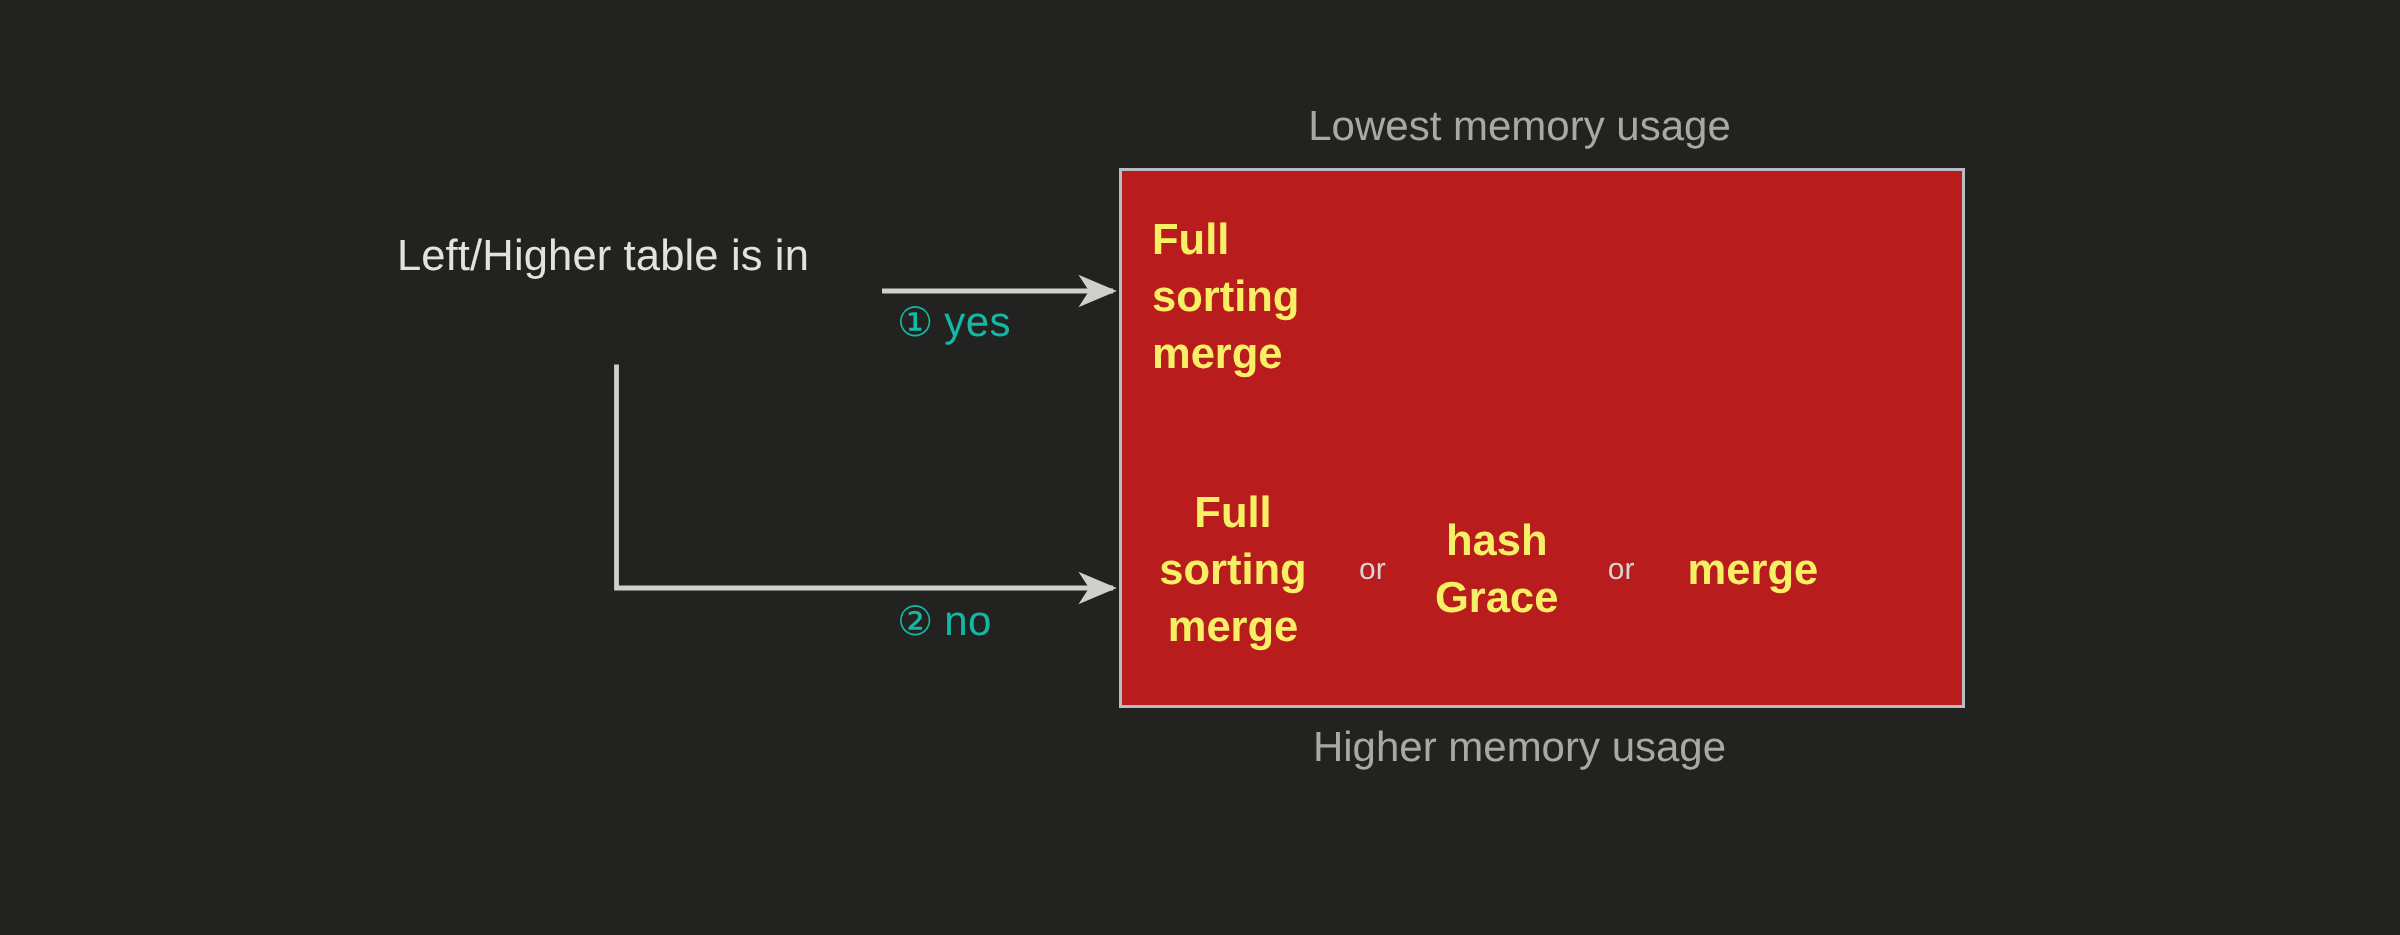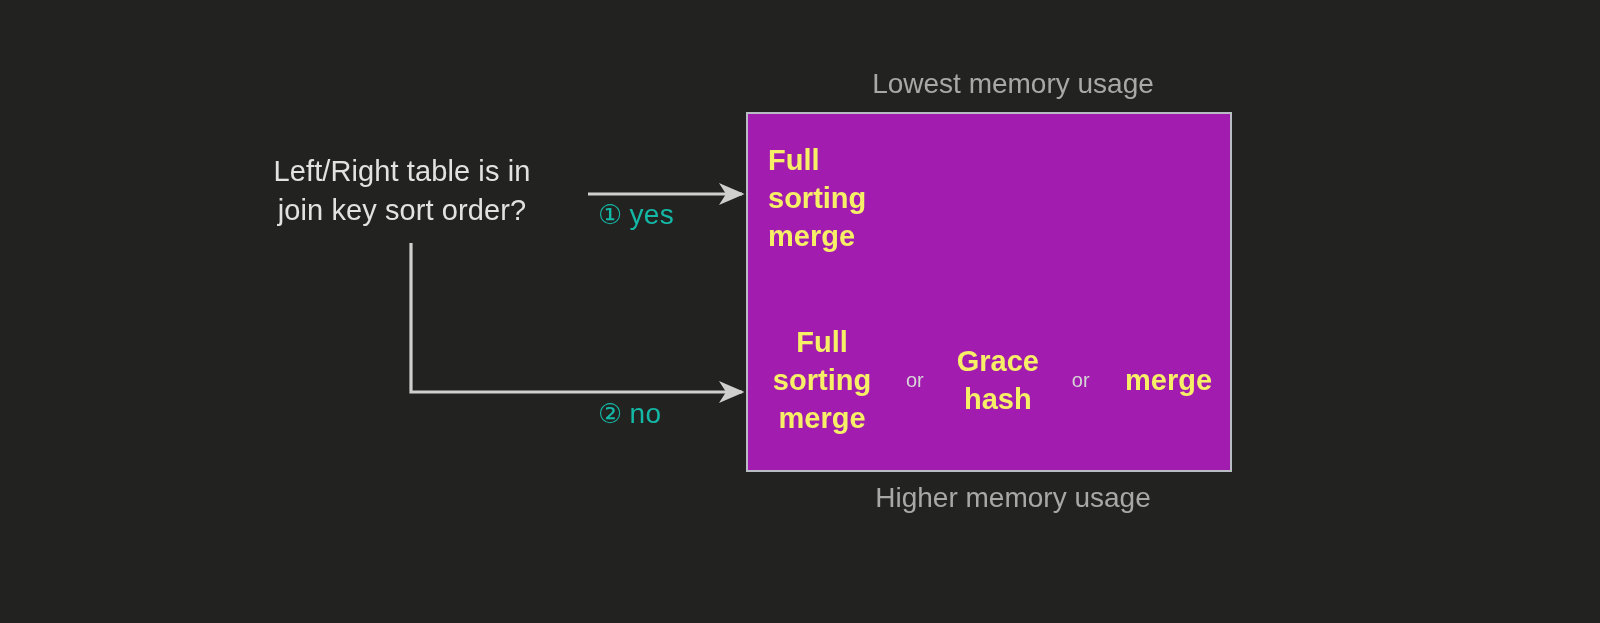--- a/index.html
+++ b/index.html
@@ -66,23 +66,23 @@
     left: 746px;
   }
   #caption-top    { top: 68px; }
   #caption-bottom { top: 482px; }
 
   
   #strategy-box {
     position: absolute;
     left: 746px;
     top: 112px;
-    width: 486px;
+    width: 564px;
     height: 360px;
-    background: #a21caf;
+    background: #b91c1c;
     border: 2px solid #b9bcc2;
     box-sizing: border-box;
   }
 
   .strategy-row {
     position: absolute;
     display: flex;
     align-items: center;
     left: 0;
     width: 533px;
@@ -116,22 +116,21 @@
   #opt-unsorted-0 { width: 132px; }
   #opt-unsorted-1 { width: 112px; }
   #opt-unsorted-2 { width: 122px; }
 </style>
 </head>
 <body>
 
 <div id="canvas">
 
   <div id="question">
-    <span class="qline">Left/Right table is in</span>
-    <span class="qline">join key sort order?</span>
+    <span class="qline">Left/Higher table is in</span>
   </div>
 
   <svg id="connectors" viewBox="0 0 1600 623" width="1600" height="623">
     <defs>
       <marker id="arrowhead" markerWidth="9" markerHeight="9" refX="7.6" refY="4" orient="auto" markerUnits="strokeWidth">
         <path d="M0.4,0.6 L8.4,4 L0.4,7.4 L2.6,4 Z" fill="#cfcfcd"></path>
       </marker>
     </defs>
 
     <line x1="588" y1="194" x2="742" y2="194" stroke="#cfcfcd" stroke-width="3.2" marker-end="url(#arrowhead)"></line>
@@ -160,22 +159,22 @@
     </div>
 
     <div class="strategy-row" id="row-unsorted">
       <div class="strategy-option" id="opt-unsorted-0">
         <span class="optline">Full</span>
         <span class="optline">sorting</span>
         <span class="optline">merge</span>
       </div>
       <span class="or-sep">or</span>
       <div class="strategy-option" id="opt-unsorted-1">
+        <span class="optline">hash</span>
         <span class="optline">Grace</span>
-        <span class="optline">hash</span>
       </div>
       <span class="or-sep">or</span>
       <div class="strategy-option" id="opt-unsorted-2">
         <span class="optline">merge</span>
       </div>
     </div>
 
   </div>
 </div>
 

